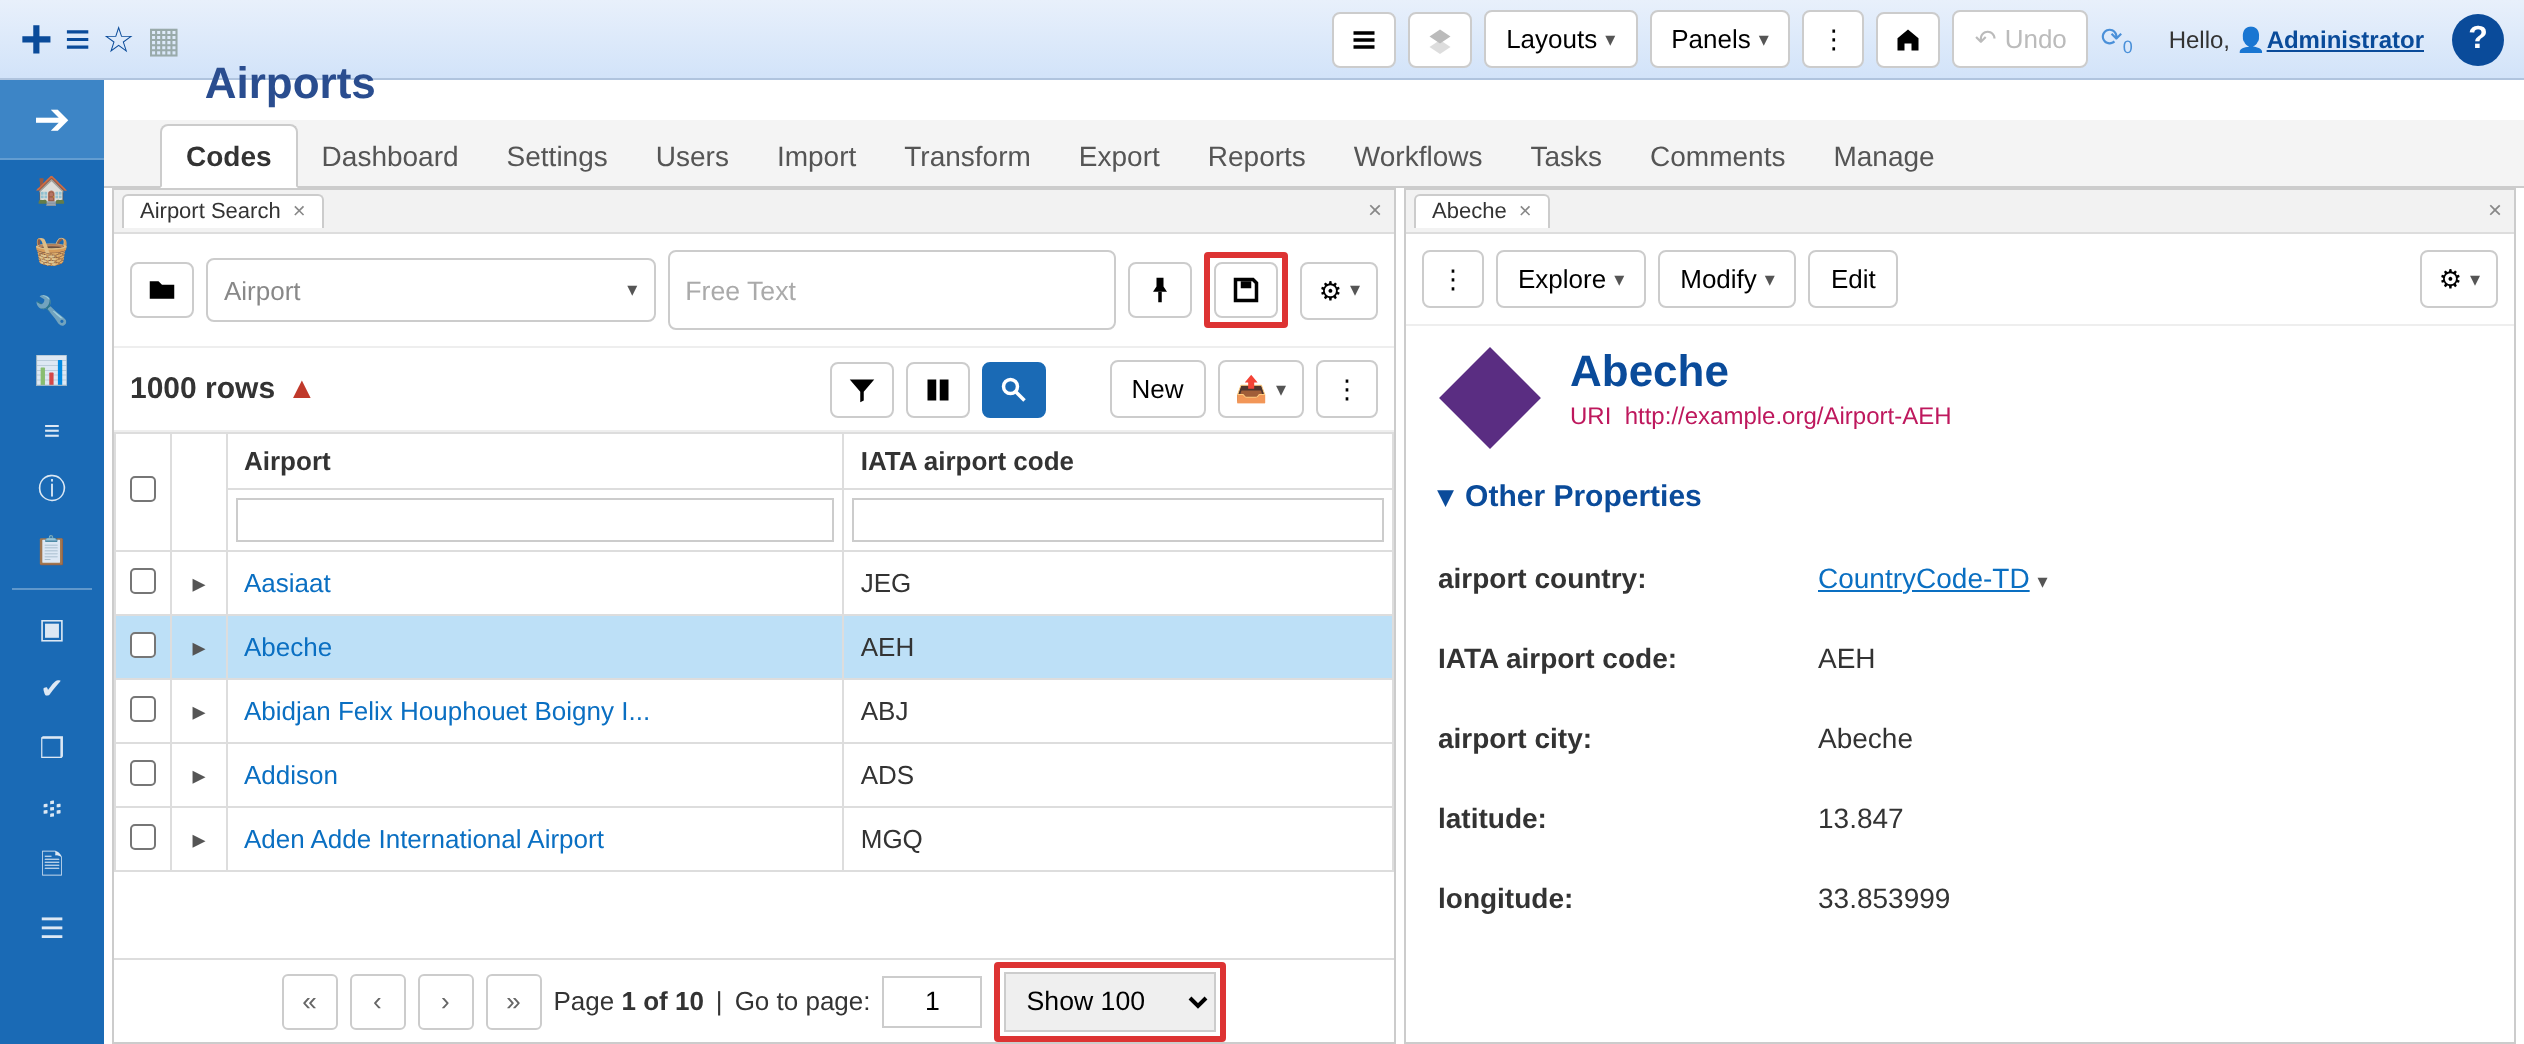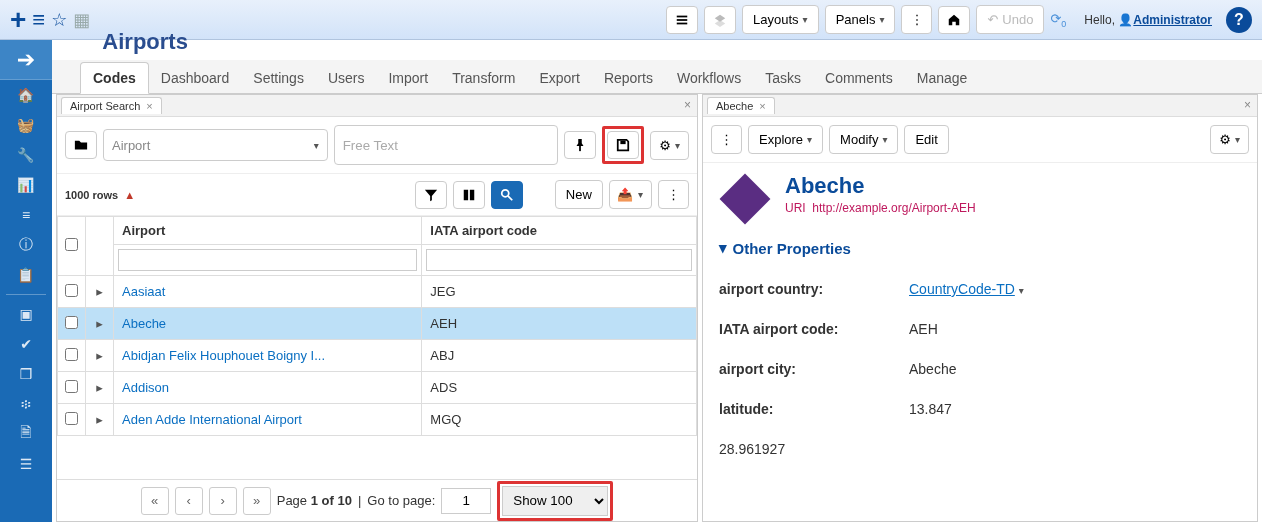--- a/index.html
+++ b/index.html
@@ -31,21 +31,21 @@
 .panel.right { flex: 1; margin-right: 4px; }
 .panel-tab-row { height: 22px; background: #f2f2f2; border-bottom: 1px solid #ddd; display: flex; align-items: center; font-size: 11px; position: relative; }
 .panel-tab { background: #fff; border: 1px solid #ccc; border-bottom: none; padding: 2px 8px; margin-left: 4px; border-radius: 3px 3px 0 0; display: flex; align-items: center; gap: 6px; }
 .panel-tab .x { color: #888; cursor: pointer; font-size: 11px; }
 .panel-toolbar { padding: 8px; display: flex; align-items: center; gap: 6px; border-bottom: 1px solid #eee; }
 .select-wrap { flex: 1; border: 1px solid #ccc; border-radius: 4px; height: 32px; display: flex; align-items: center; padding: 0 8px; color: #888; justify-content: space-between; }
 .input-txt { flex: 1; border: 1px solid #ccc; border-radius: 4px; height: 40px; padding: 0 8px; color: #333; }
 .input-txt::placeholder { color: #aaa; }
 .red-box { border: 3px solid #d33; padding: 2px; border-radius: 2px; }
 .grid-toolbar { padding: 6px 8px; display: flex; align-items: center; gap: 6px; border-bottom: 1px solid #eee; }
-.rows-info { font-size: 11px; font-weight: 600; margin-right: auto; display: flex; align-items: center; gap: 6px; }
+.rows-info { font-size: 15px; font-weight: 600; margin-right: auto; display: flex; align-items: center; gap: 6px; }
 .warn { color: #c0392b; }
 .btn.primary { background: #1a6ab5; color: #fff; border-color: #1a6ab5; }
 .table-wrap { flex: 1; overflow: auto; position: relative; }
 table { width: 100%; border-collapse: collapse; }
 th, td { border: 1px solid #ddd; padding: 0; text-align: left; font-size: 13px; }
 th.ck, td.ck { width: 28px; text-align: center; padding: 6px 0; }
 th.exp, td.exp { width: 28px; text-align: center; padding: 6px 0; color: #555; }
 th .hd { padding: 6px 8px; font-weight: 700; border-bottom: 1px solid #ddd; }
 th .filter { padding: 4px; }
 th .filter input { width: 100%; border: 1px solid #ccc; height: 22px; padding: 0 4px; }
@@ -352,19 +352,20 @@
             </div>
             <div class="prop-row">
               <div class="prop-label">airport city:</div>
               <div class="prop-val"><span>Abeche</span></div>
             </div>
             <div class="prop-row">
               <div class="prop-label">latitude:</div>
               <div class="prop-val"><span>13.847</span></div>
             </div>
             <div class="prop-row">
-              <div class="prop-val"><span>28.961927</span></div>
+              <div class="prop-label">longitude:</div>
+              <div class="prop-val"><span>33.853999</span></div>
             </div>
           </div>
       </div>
     </div>
   </div>
 </div>
 
 </body></html>

